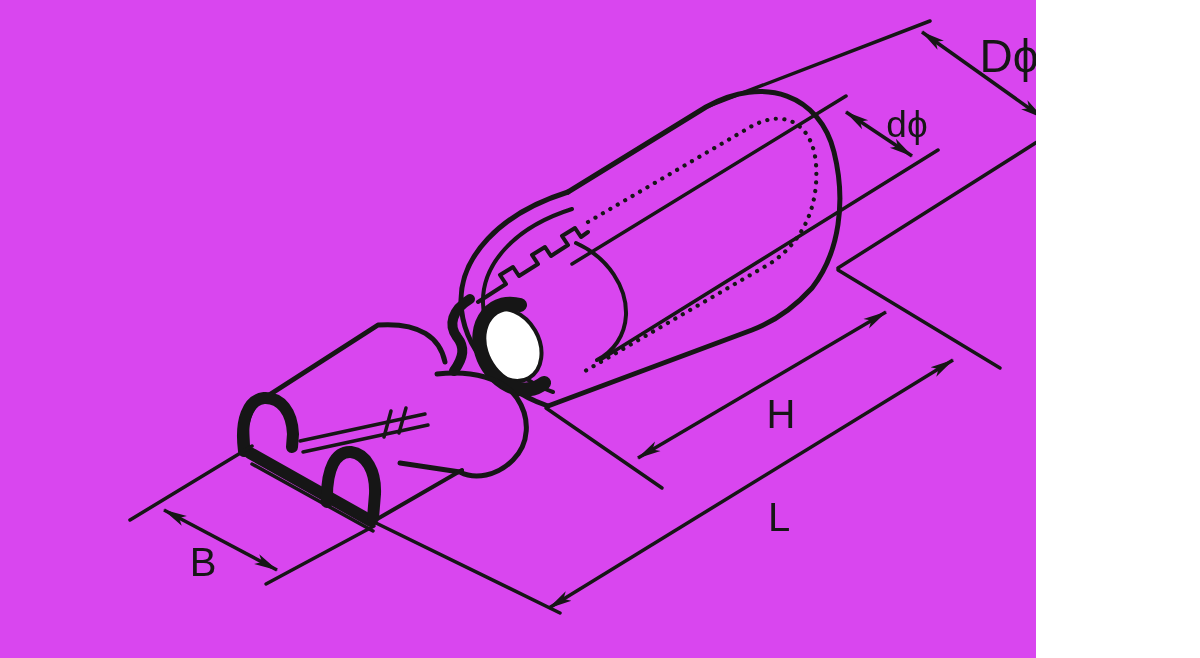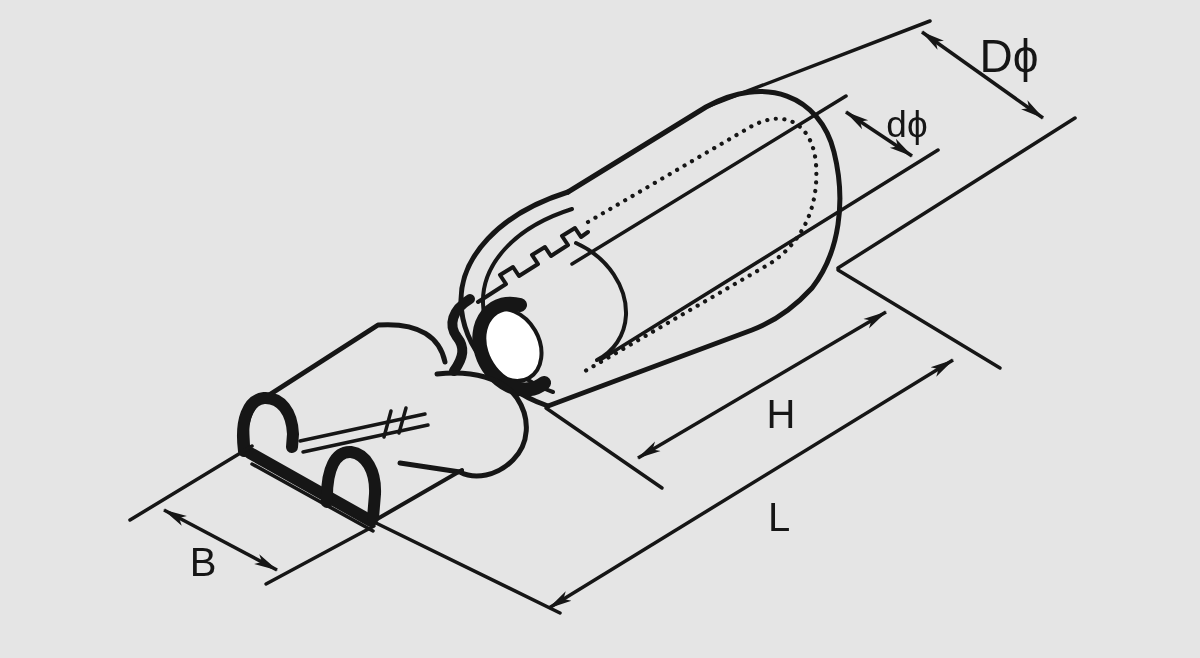--- a/index.html
+++ b/index.html
@@ -1,17 +1,17 @@
 <!DOCTYPE html>
 <html><head>
 <meta charset="utf-8">
 <style>
   html,body{margin:0;padding:0;background:#ffffff;}
   .stage{
-    position:relative;width:1200px;height:658px;background:#e5e5e5;overflow:hidden;
+    position:relative;width:1036px;height:658px;background:#d946ef;overflow:hidden;
     font-family:"Liberation Sans",sans-serif;
   }
   svg{display:block;width:1200px;height:658px;}
   text{fill:#161616;}
 </style>
 </head>
 <body>
 
 <div class="stage">
 <svg viewBox="0 0 1200 658" aria-label="terminal diagram">

